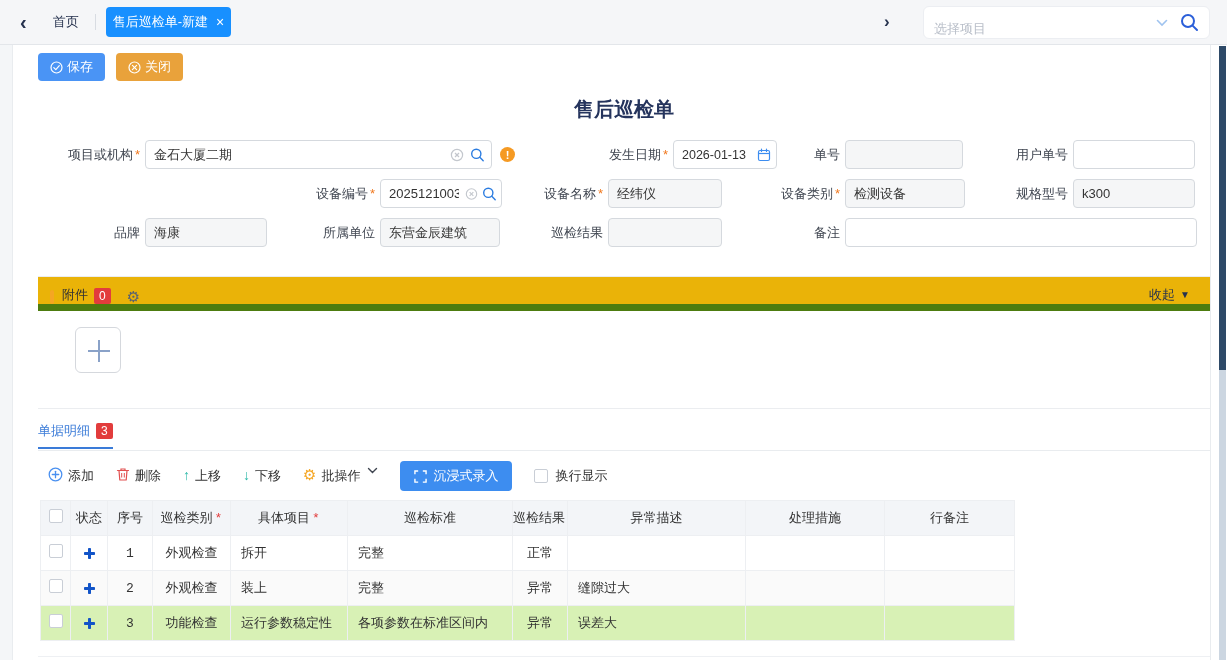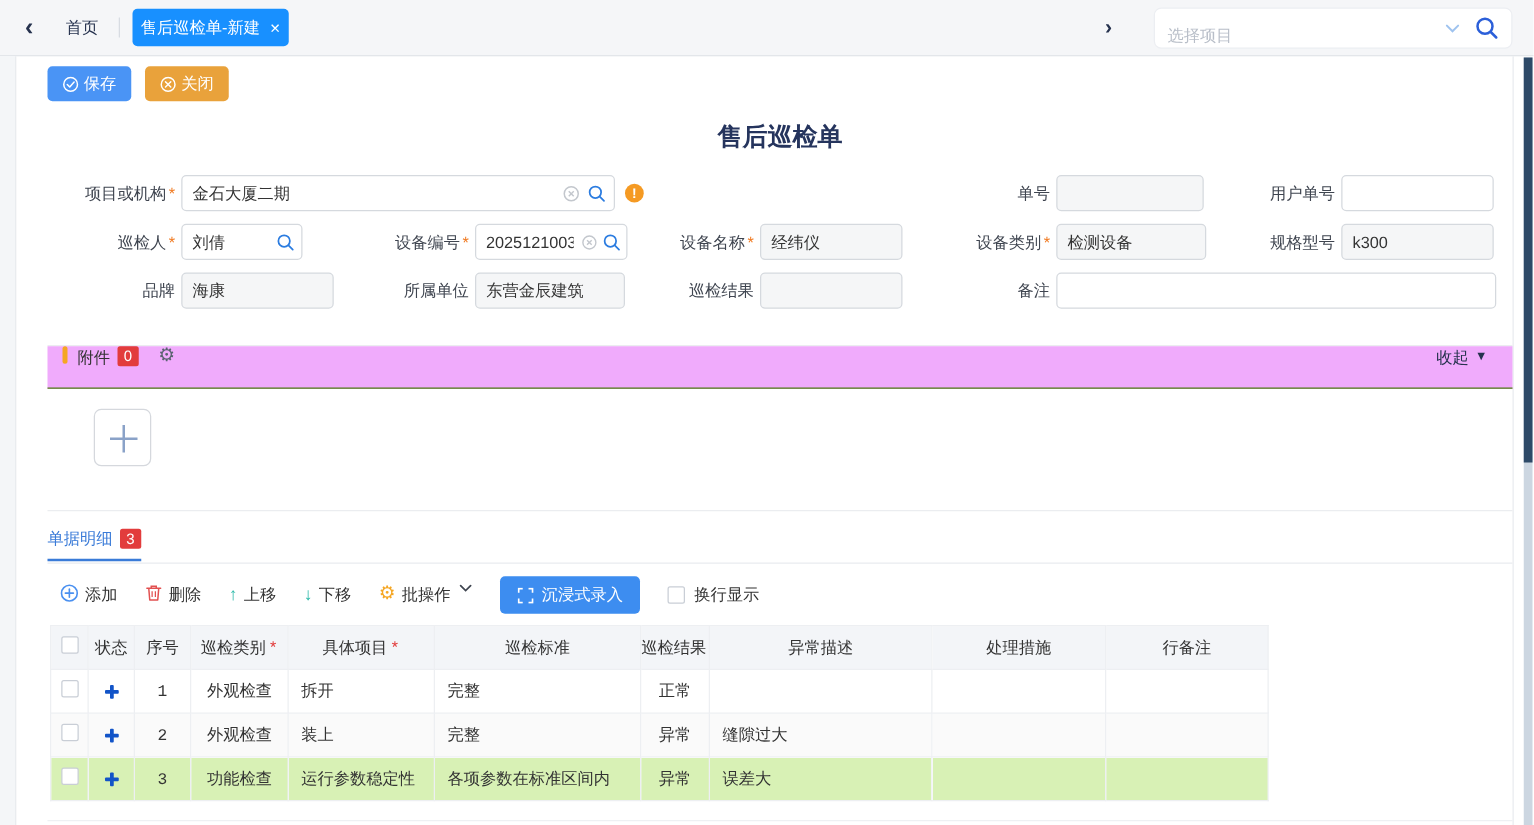--- a/index.html
+++ b/index.html
@@ -40,21 +40,21 @@
   .lbl { display:inline-block; text-align:right; color:#3f4550; line-height:29px; white-space:nowrap; }
   .req { color:#f0781e; font-style:normal; margin-left:2px; }
   .ibox { position:relative; display:inline-block; margin-left:5px; height:29px; }
   .ibox input { width:100%; height:29px; border:1px solid #d5d9de; border-radius:4px; padding:0 8px; font-size:13px; color:#333; font-family:inherit; outline:none; background:#fff; }
   .ibox input.dis { background:#f5f6f7; }
   .icn { position:absolute; top:50%; transform:translateY(-50%); display:flex; cursor:pointer; }
   .info-dot { position:absolute; left:500px; top:147px; width:15px; height:15px; border-radius:50%; background:#f59a23; color:#fff; font-size:11px; font-weight:bold; display:flex; align-items:center; justify-content:center; cursor:pointer; }
 
   
   .attach { position:absolute; left:38px; top:276px; width:1172px; height:133px; border-top:1px solid #ebedf0; border-bottom:1px solid #ebedf0; }
-  .attach-head { height:34px; background:#f0abfc; border-bottom:1px solid #4d7c0f; display:flex; align-items:flex-start; padding:0 20px 0 12px; }
+  .attach-head { height:34px; background:#eab308; border-bottom:7px solid #4d7c0f; display:flex; align-items:flex-end; padding:0 20px 0 12px; }
   .accent-bar { width:4px; height:14px; background:#f5a623; border-radius:2px; margin-right:8px; }
   .attach-label { color:#333; }
   .badge { background:#e23c3c; color:#fff; font-size:12px; min-width:16px; text-align:center; padding:0 5px; height:16px; line-height:16px; border-radius:2px; display:inline-block; margin-left:6px; }
   .gear { font-size:15px; line-height:1; cursor:pointer; }
   .gear-gray { color:#596270; margin-left:16px; }
   .gear-orange { color:#f5a623; }
   .collapse { margin-left:auto; color:#26324e; display:inline-flex; align-items:center; gap:5px; cursor:pointer; }
   .caret { font-size:10px; line-height:1; }
   .upload-box { position:absolute; left:37px; top:50px; width:46px; height:46px; border:1px solid #d5d8dd; border-radius:6px; background:#fff; cursor:pointer; }
   .upload-box::before { content:""; position:absolute; left:12px; top:22px; width:22px; height:2px; background:#8aa2c8; }
@@ -161,47 +161,49 @@
       <span class="icn" style="right:7px;">
         <svg width="15" height="15" viewBox="0 0 15 15">
             <circle cx="6.3" cy="6.3" r="4.6" fill="none" stroke="#2b7ce0" stroke-width="1.4"></circle>
             <line x1="9.8" y1="9.8" x2="13.2" y2="13.2" stroke="#2b7ce0" stroke-width="1.4" stroke-linecap="round"></line>
           </svg>
       </span>
     </span>
   </div>
   <span class="info-dot">!</span>
 
+  <div class="fld" style="left:560px; top:140px;">
+    <span class="lbl" style="width:108px;"><span>发生日期</span><i class="req">*</i></span>
+    <span class="ibox" style="width:104px;">
+      <input style="padding-right: 26px; font-size: 12.5px;" value="2026-01-13">
+      <span class="icn" style="right:6px;">
+        <svg width="14" height="14" viewBox="0 0 14 14">
+            <rect x="1.5" y="2.5" width="11" height="10" rx="1.5" fill="none" stroke="#3d8df0" stroke-width="1.2"></rect>
+            <line x1="1.5" y1="5.5" x2="12.5" y2="5.5" stroke="#3d8df0" stroke-width="1.2"></line>
+            <line x1="4.5" y1="1" x2="4.5" y2="3.5" stroke="#3d8df0" stroke-width="1.2" stroke-linecap="round"></line>
+            <line x1="9.5" y1="1" x2="9.5" y2="3.5" stroke="#3d8df0" stroke-width="1.2" stroke-linecap="round"></line>
+          </svg>
+      </span>
+    </span>
+  </div>
 
   <div class="fld" style="left:780px; top:140px;">
     <span class="lbl" style="width:60px;"><span>单号</span></span>
     <span class="ibox" style="width:118px;">
       <input class="dis" value="" style="">
     </span>
   </div>
 
   <div class="fld" style="left:995px; top:140px;">
     <span class="lbl" style="width:73px;"><span>用户单号</span></span>
     <span class="ibox" style="width:122px;">
       <input value="" style="">
     </span>
   </div>
 
-  <div class="fld" style="left:60px; top:179px;">
-    <span class="lbl" style="width:80px;"><span>巡检人</span><i class="req">*</i></span>
-    <span class="ibox" style="width:97px;">
-      <input style="padding-right: 24px;" value="刘倩">
-      <span class="icn" style="right:6px;">
-        <svg width="15" height="15" viewBox="0 0 15 15">
-            <circle cx="6.3" cy="6.3" r="4.6" fill="none" stroke="#2b7ce0" stroke-width="1.4"></circle>
-            <line x1="9.8" y1="9.8" x2="13.2" y2="13.2" stroke="#2b7ce0" stroke-width="1.4" stroke-linecap="round"></line>
-          </svg>
-      </span>
-    </span>
-  </div>
 
   <div class="fld" style="left:300px; top:179px;">
     <span class="lbl" style="width:75px;"><span>设备编号</span><i class="req">*</i></span>
     <span class="ibox" style="width:122px;">
       <input style="padding-right: 42px;" value="2025121003">
       <span class="icn" style="right:24px;">
         <svg width="13" height="13" viewBox="0 0 14 14">
             <circle cx="7" cy="7" r="5.6" fill="none" stroke="#c3c7cd" stroke-width="1.2"></circle>
             <line x1="5" y1="5" x2="9" y2="9" stroke="#c3c7cd" stroke-width="1.2"></line>
             <line x1="9" y1="5" x2="5" y2="9" stroke="#c3c7cd" stroke-width="1.2"></line>

